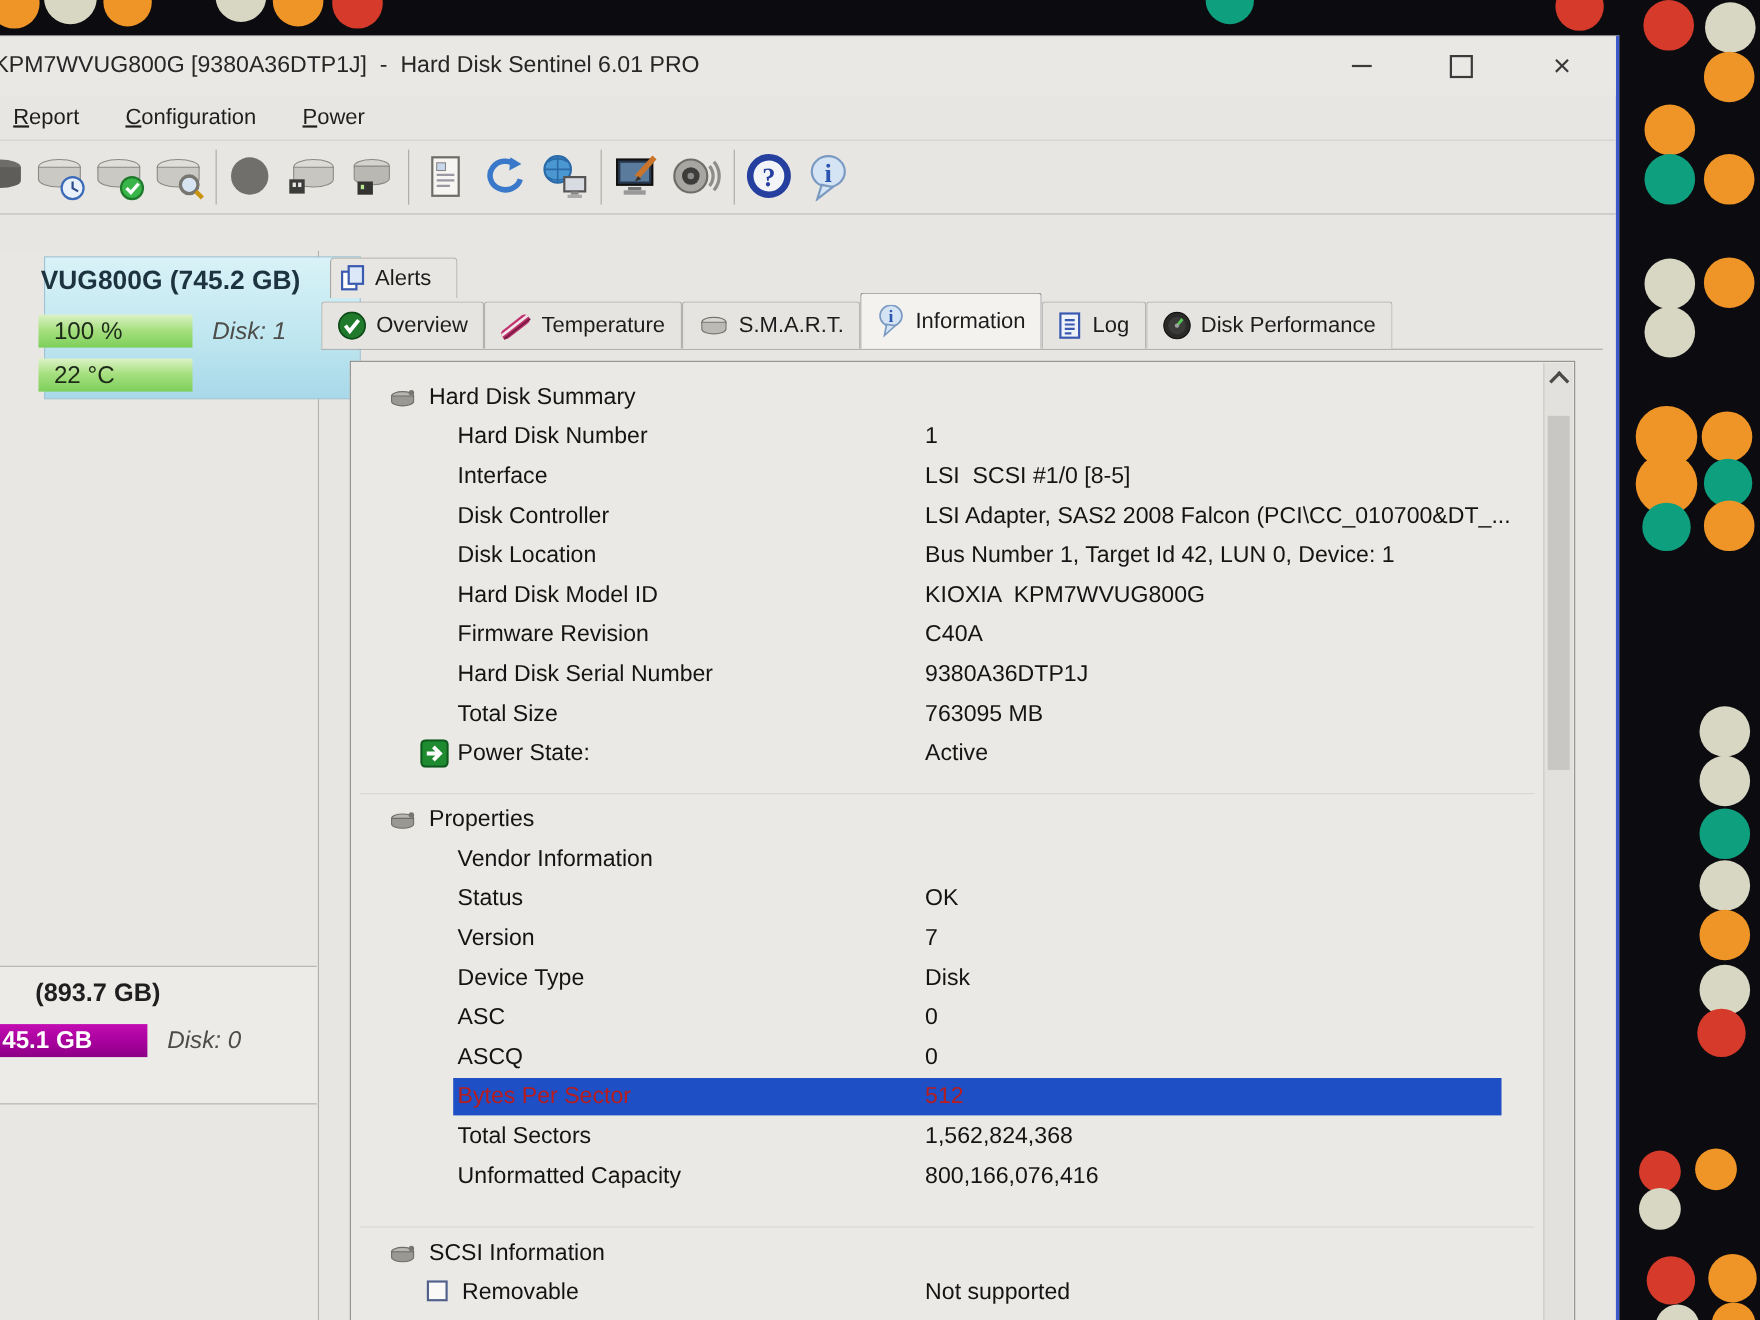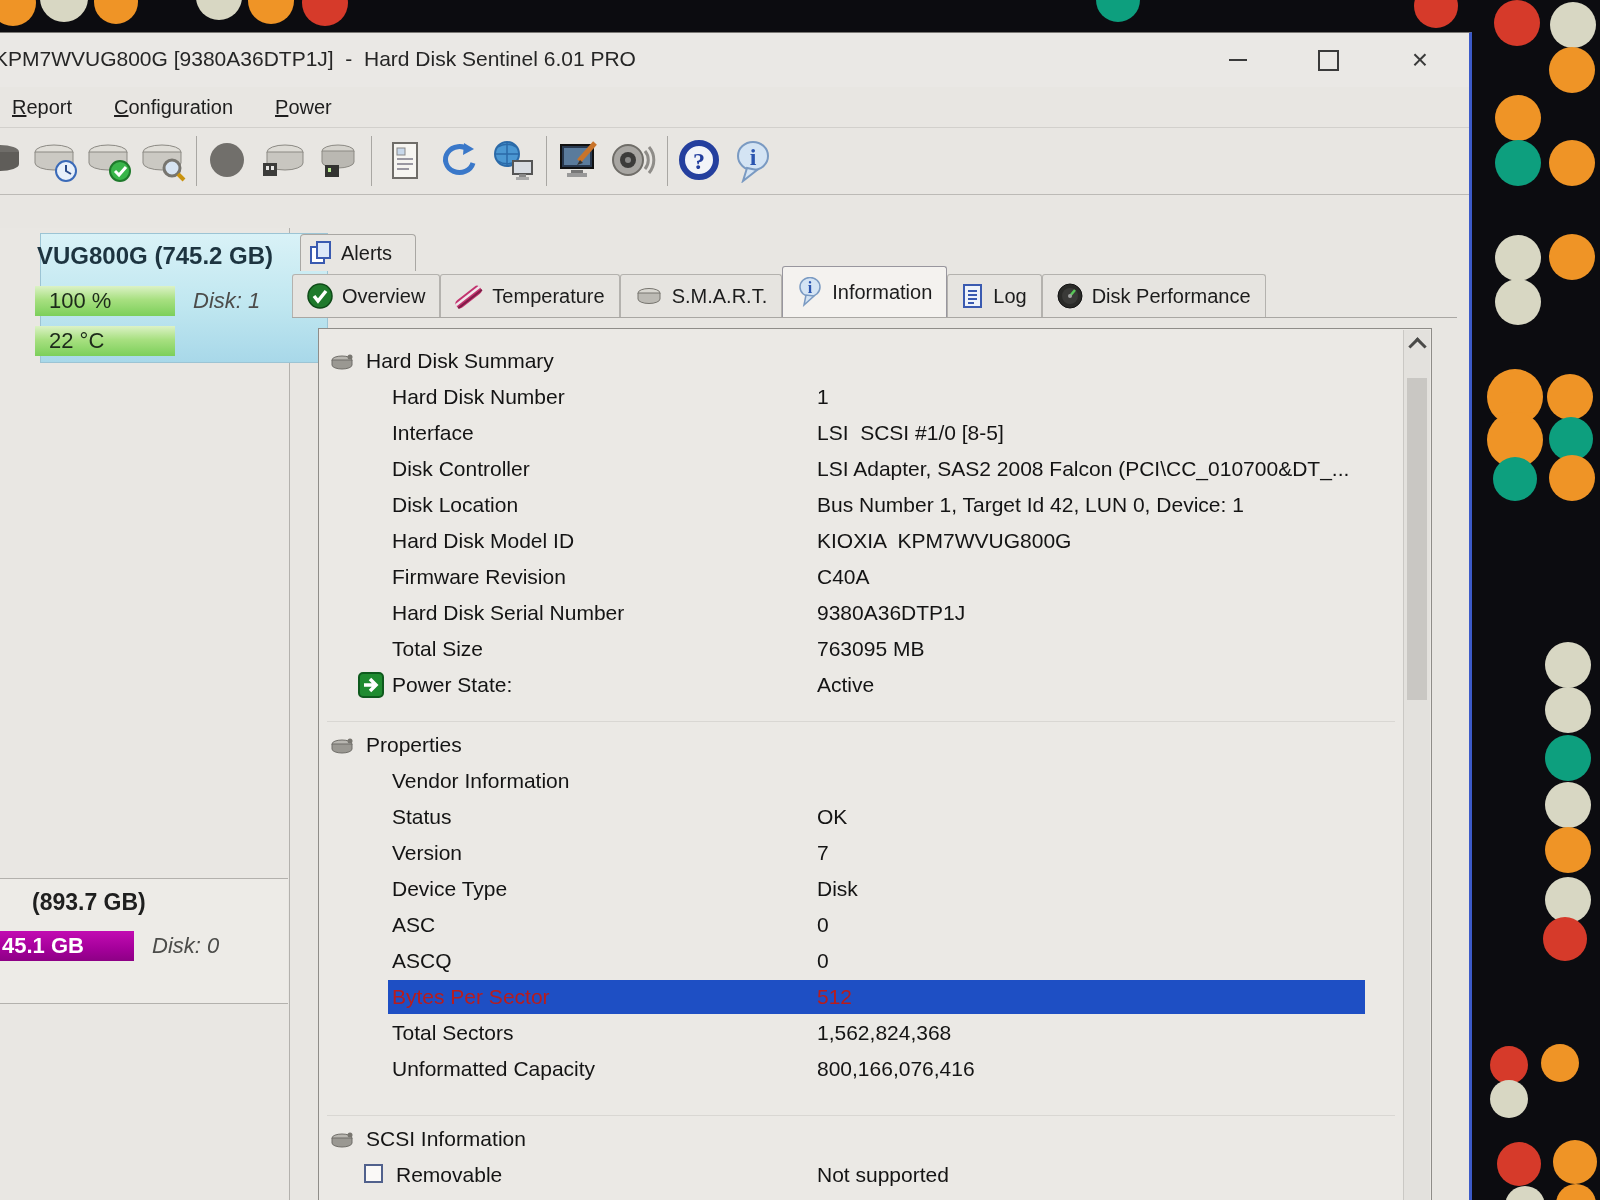--- a/index.html
+++ b/index.html
@@ -48,21 +48,21 @@
     font-size:20px;color:#1c1c1c;white-space:nowrap;}
   .tab.active{background:#f4f2ef;height:51px;position:relative;z-index:2;border-color:#98969e;}
   
   #panel{position:absolute;left:318px;top:295px;width:1114px;height:905px;box-sizing:border-box;
     background:#ebe9e5;border:1px solid #8f8d89;}
   #vscroll{position:absolute;right:1px;top:1px;width:26px;bottom:0;background:#e3e1dd;border-left:1px solid #cac8c4;}
   #vscroll .uparr{width:26px;height:28px;display:flex;align-items:center;justify-content:center;}
   #vscroll .uparr i{display:block;width:10px;height:10px;border-top:3px solid #4a4a48;border-left:3px solid #4a4a48;
     transform:rotate(45deg);margin-top:4px;}
   #vthumb{position:absolute;left:3px;right:3px;top:48px;height:322px;background:#c9c7c3;}
-  .sec{position:absolute;left:1px;right:30px;}
+  .sec{position:absolute;left:1px;right:30px;padding-left:24px;}
   #sec-summary{top:14px}#sec-props{top:398px}#sec-scsi{top:792px}
   .sepline{position:absolute;left:8px;right:36px;height:1px;background:#d9d7d3;}
   .row{height:36px;position:relative;font-size:21px;color:#141414;}
   .row .lbl{position:absolute;left:72px;line-height:36px;white-space:pre;}
   .row .val{position:absolute;left:497px;line-height:36px;white-space:pre;}
   .sechead{height:36px;position:relative;}
   .sechead .sicon{position:absolute;left:10px;top:9px;}
   .sechead .stitle{position:absolute;left:46px;line-height:36px;font-size:21px;color:#141414;}
   .row.hl .lbl,.row.hl .val{color:#b91c1c;z-index:1;}
   .hlbar{position:absolute;left:68px;right:36px;top:1px;bottom:1px;background:#1e4fc4;}

